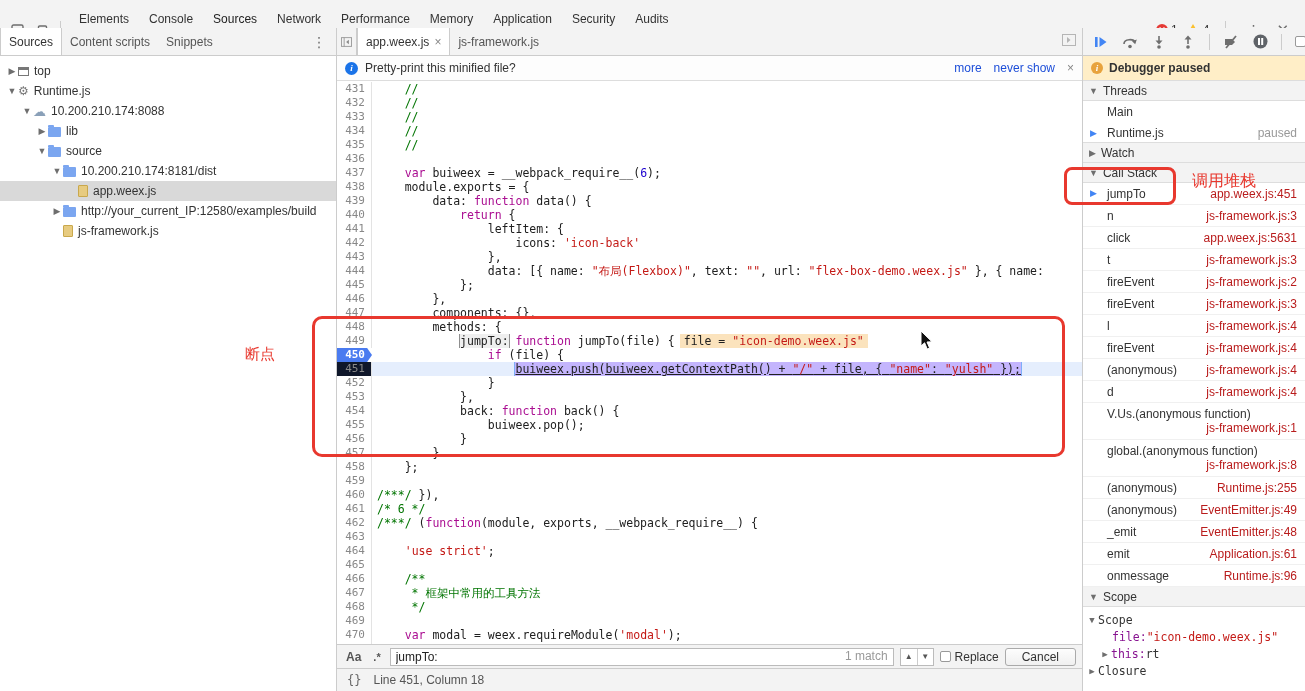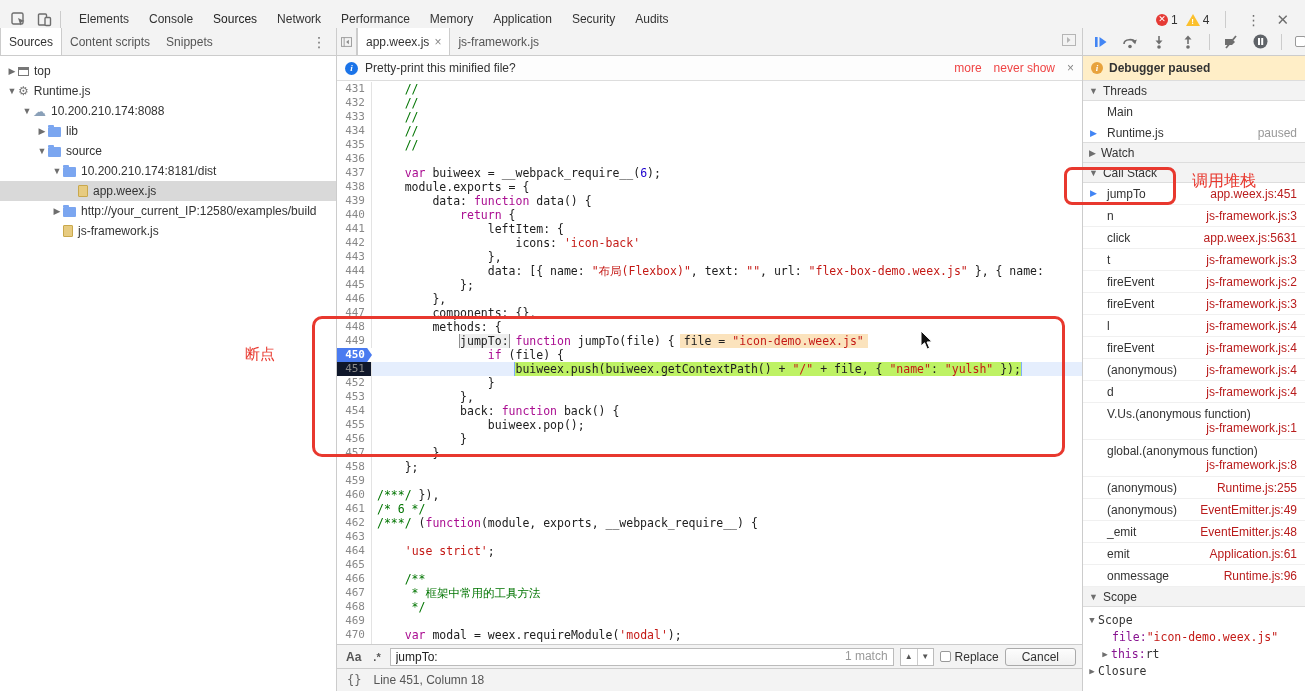--- a/index.html
+++ b/index.html
@@ -2,21 +2,21 @@
 <html><head>
 <meta charset="utf-8">
 <style>
   * { margin:0; padding:0; box-sizing:border-box; }
   html,body { width:1305px; height:691px; }
   #app { position:relative; width:1305px; height:691px; background:#fff;
          font-family:"Liberation Sans", sans-serif; font-size:12px; color:#333; overflow:hidden; }
 
   
   .topbar { position:absolute; left:0; top:0; width:1305px; height:40px; background:#f3f3f3;
-            border-bottom:1px solid #ccc; display:flex; align-items:center; }
+            border-bottom:1px solid #ccc; display:flex; align-items:flex-end; }
   .tool-ic { width:16px; height:16px; margin-left:10px; display:inline-flex; align-items:center; justify-content:center; color:#6e6e6e; }
   .tb-div { width:1px; height:18px; background:#ccc; margin:0 8px; }
   .main-tabs { display:flex; height:100%; align-items:stretch; }
   .main-tab { padding:0 10px; display:flex; align-items:center; color:#333; border-bottom:2px solid transparent; }
   .main-tab.active { border-bottom:2px solid #4285f4; color:#222; }
   .topbar-right { margin-left:auto; display:flex; align-items:center; gap:8px; padding-right:12px; }
   .err-badge { display:flex; align-items:center; gap:3px; }
   .err-circle { width:12px; height:12px; border-radius:50%; background:#e53a35; color:#fff; font-size:9px;
                 display:flex; align-items:center; justify-content:center; line-height:1; }
   .warn-tri { position:relative; width:0; height:0; border-left:7px solid transparent; border-right:7px solid transparent;
@@ -61,38 +61,38 @@
   .ico-folder::before { content:""; position:absolute; left:0; top:-2px; width:6px; height:2px; background:#7ba6f0; border-radius:1px 1px 0 0; }
   .ico-file { width:10px; height:12px; background:#e7cb80; border:1px solid #c9a84c; border-radius:1px; }
 
   
   .editor { position:absolute; left:337px; top:56px; width:745px; bottom:0; background:#fff; }
   .infobar { position:absolute; left:0; top:0; right:0; height:25px; background:#fdfdfd; border-bottom:1px solid #ddd;
              display:flex; align-items:center; padding:0 8px; gap:7px; }
   .info-i { width:13px; height:13px; border-radius:50%; background:#1a73e8; color:#fff; font-size:9px; font-weight:bold;
             display:flex; align-items:center; justify-content:center; font-family:"Liberation Serif", serif; font-style:italic; }
   .info-links { margin-left:auto; display:flex; gap:12px; align-items:center; }
-  .info-links a { color:#ef4444; text-decoration:none; }
+  .info-links a { color:#1d4ed8; text-decoration:none; }
   .info-close { color:#888; }
 
   .code { position:absolute; left:0; top:26px; right:0; bottom:47px; overflow:hidden;
           font-family:"DejaVu Sans Mono", monospace; font-size:11.5px; }
   .cline { display:flex; height:14px; line-height:14px; }
   .gut { width:35px; flex:none; text-align:right; padding-right:6px; color:#888; background:#fff;
          border-right:1px solid #e3e3e3; font-size:11px; }
   .ctxt { white-space:pre; padding-left:5px; color:#202020; overflow:hidden; flex:1; }
   .tk-kw { color:#aa0d91; }
   .tk-str { color:#c41a16; }
   .tk-com { color:#007400; }
   .tk-num { color:#1c00cf; }
   .cline.bp .gut { background:#4a7bf0; color:#fff; border-right-color:transparent; font-weight:bold;
                    clip-path:polygon(0 0, 86% 0, 100% 50%, 86% 100%, 0 100%); }
   .cline.exec { background:#e5eefd; }
   .cline.exec .gut { background:#0f172a; }
-  .seg-exec { background:#bef264; outline:1px solid #7eaef9; }
+  .seg-exec { background:#c4b5fd; outline:1px solid #7eaef9;text-decoration:underline; }
   .seg-match { outline:1px solid #8f8f8f; background:#efefef; }
   .seg-chip { background:#fbe3bd; padding:0 4px; margin-left:5px; }
 
   .searchbar { position:absolute; left:0; right:0; bottom:23px; height:24px; background:#f3f3f3; border-top:1px solid #ccc;
                display:flex; align-items:center; padding:0 6px; gap:6px; }
   .stog { color:#555; font-weight:bold; padding:0 3px; }
   .sinput { position:relative; flex:1; height:18px; }
   .sinput input { width:100%; height:18px; border:1px solid #bbb; background:#fff; padding:0 55px 0 5px;
                   font-family:"Liberation Sans", sans-serif; font-size:12px; color:#222; }
   .sinput .matches { position:absolute; right:6px; top:1px; color:#999; }

